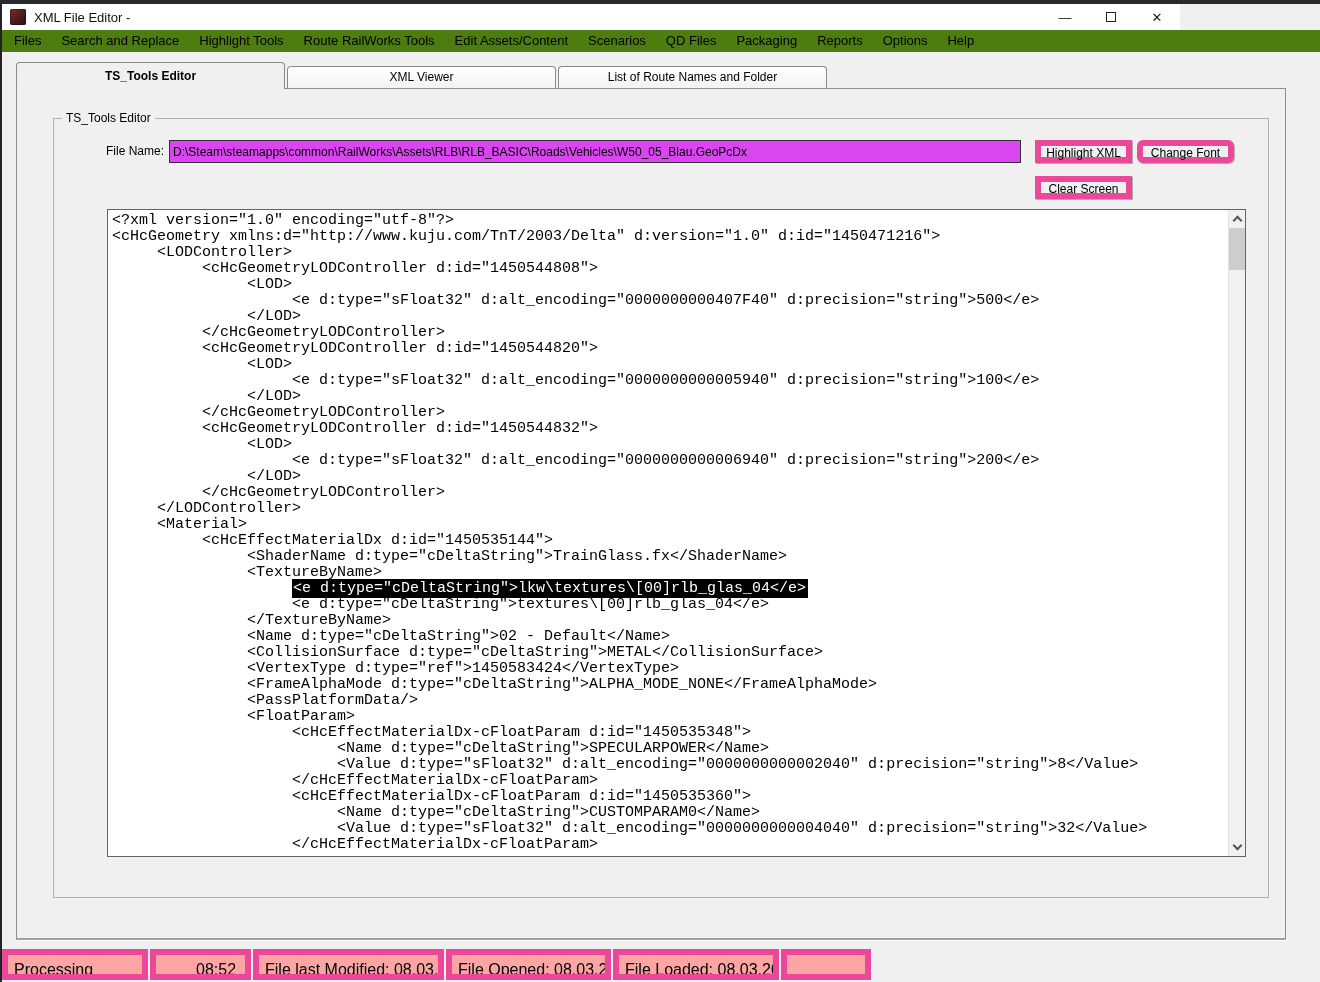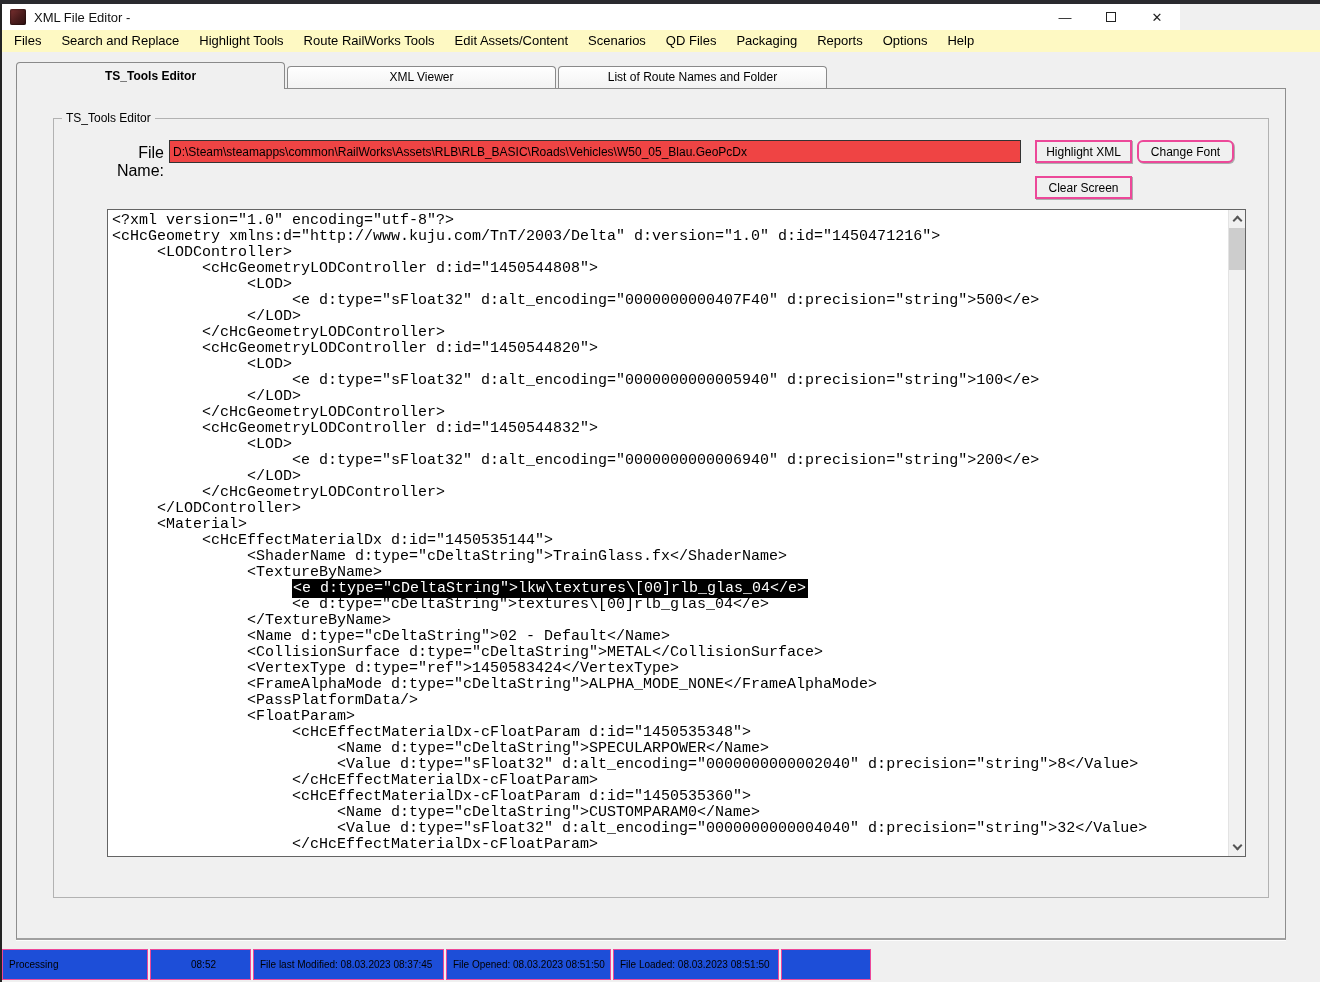--- a/index.html
+++ b/index.html
@@ -14,39 +14,39 @@
   
   .titlebar { position:absolute; left:0; top:4px; width:1180px; height:26px; background:#ffffff; display:flex; align-items:center; }
   .app-icon { width:16px; height:16px; margin:0 8px 0 10px; border-radius:2px;
     background:linear-gradient(135deg,#7a3030 0%, #4a1c1c 55%, #2e1010 100%); box-shadow:inset 0 0 2px #000; }
   .title { font-size:13px; color:#111; }
   .win-controls { margin-left:auto; display:flex; height:26px; }
   .win-btn { width:46px; height:26px; display:flex; align-items:center; justify-content:center; font-size:13px; color:#222; cursor:default; }
   .max-box { width:10px; height:10px; border:1px solid #222; display:inline-block; }
 
   
-  .menubar { position:absolute; left:0; top:30px; width:1320px; height:22px; background:#fef9c3; display:flex; align-items:center; padding-left:4px; }
+  .menubar { position:absolute; left:0; top:30px; width:1320px; height:22px; background:#4d7c0f; display:flex; align-items:center; padding-left:4px; }
   .menu-item { font-size:13px; padding:0 10px; line-height:22px; color:#000; }
 
   
   .tabstrip { position:absolute; left:16px; top:62px; height:27px; display:flex; align-items:flex-end; }
   .tab { width:269px; margin-right:2px; height:23px; line-height:21px; text-align:center; font-size:12px;
     background:linear-gradient(#ffffff,#f2f2f2); border:1px solid #8a8a8a; border-bottom:none;
     border-radius:4px 4px 0 0; color:#000; position:relative; z-index:1; }
   .tab.active { height:27px; line-height:26px; font-weight:bold; background:#f0f0f0; z-index:3; }
   .tabpanel { position:absolute; left:16px; top:88px; width:1270px; height:852px; background:#f0f0f0;
     border:1px solid #8e8e8e; border-bottom:2px solid #a0a0a0; box-shadow:0 1px 0 #fdfdfd; z-index:2; }
 
   
   .groupbox { position:absolute; left:36px; top:29px; width:1216px; height:780px; border:1px solid #b2b2b2; }
   .gb-label { position:absolute; top:-8px; left:8px; background:#f0f0f0; padding:0 4px; font-size:12px; }
-  .fn-label { position:absolute; left:45px; top:25px; width:65px; text-align:right; font-size:16px; }
-  .fn-input { position:absolute; left:115px; top:21px; width:852px; height:23px; background:#ef4444;
+  .fn-label { position:absolute; left:45px; top:25px; width:65px; text-align:right; font-size:12px; }
+  .fn-input { position:absolute; left:115px; top:21px; width:852px; height:23px; background:#d946ef;
     border:1px solid #333; font-family:"Liberation Sans",sans-serif; font-size:12px; padding:0 3px; color:#000; }
-  .btn { position:absolute; width:97px; height:23px; background:#f0f0f0; border:2px solid #ec4899;
+  .btn { position:absolute; width:97px; height:23px; background:#f0f0f0; border:6px solid #ec4899;
     box-shadow:1px 1px 0 rgba(0,0,0,.28); font-family:"Liberation Sans",sans-serif; font-size:12px; color:#000; }
   .btn-highlight { left:981px; top:21px; }
   .btn-font     { left:1083px; top:21px;border-radius:6px; }
   .btn-clear    { left:981px; top:45px;margin-top:12px; }
 
   
   .editor { position:absolute; left:53px; top:90px; width:1139px; height:648px; background:#ffffff;
     border:1px solid #646464; overflow:hidden; }
   .code { position:absolute; left:0; top:0; right:17px; bottom:0; padding:3px 0 0 4px;
     font-family:"Liberation Mono", monospace; font-size:15px; line-height:16px; white-space:pre; color:#000; overflow:hidden; }
@@ -55,22 +55,22 @@
   .sb-btn { position:absolute; left:0; width:17px; height:17px; display:flex; align-items:center; justify-content:center; }
   .sb-up { top:0; } .sb-down { bottom:0; }
   .chev { width:7px; height:7px; border-left:2px solid #555; border-top:2px solid #555; }
   .chev.up { transform:translateY(2px) rotate(45deg); }
   .chev.down { transform:translateY(-2px) rotate(225deg); }
   .sb-thumb { position:absolute; left:0; top:18px; width:17px; height:42px; background:#cdcdcd; }
 
   
   .statusbar { position:absolute; left:0; top:947px; width:1320px; height:35px; background:#f0f0f0;
     display:flex; align-items:flex-start; padding:2px 0 0 2px; }
-  .status-panel { height:31px; margin-right:2px; border:1px solid #ec4899; background:#1d4ed8;
-    font-size:10px; line-height:29px; padding-left:6px; white-space:nowrap; overflow:hidden; }
+  .status-panel { height:31px; margin-right:2px; border:6px solid #ec4899; background:#fca5a5;
+    font-size:16px; line-height:29px; padding-left:6px; white-space:nowrap; overflow:hidden; }
 </style>
 </head>
 <body>
 
 <div class="window">
   <div class="top-strip"></div>
 
   <div class="titlebar">
     <div class="app-icon"></div>
     <div class="title">XML File Editor -</div>

